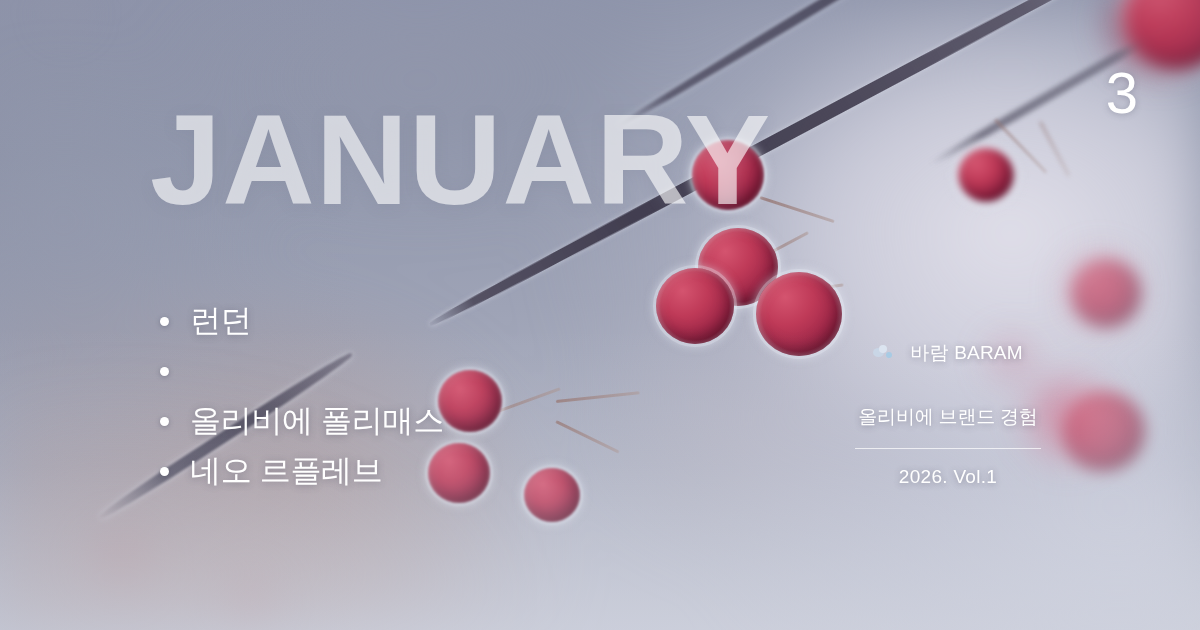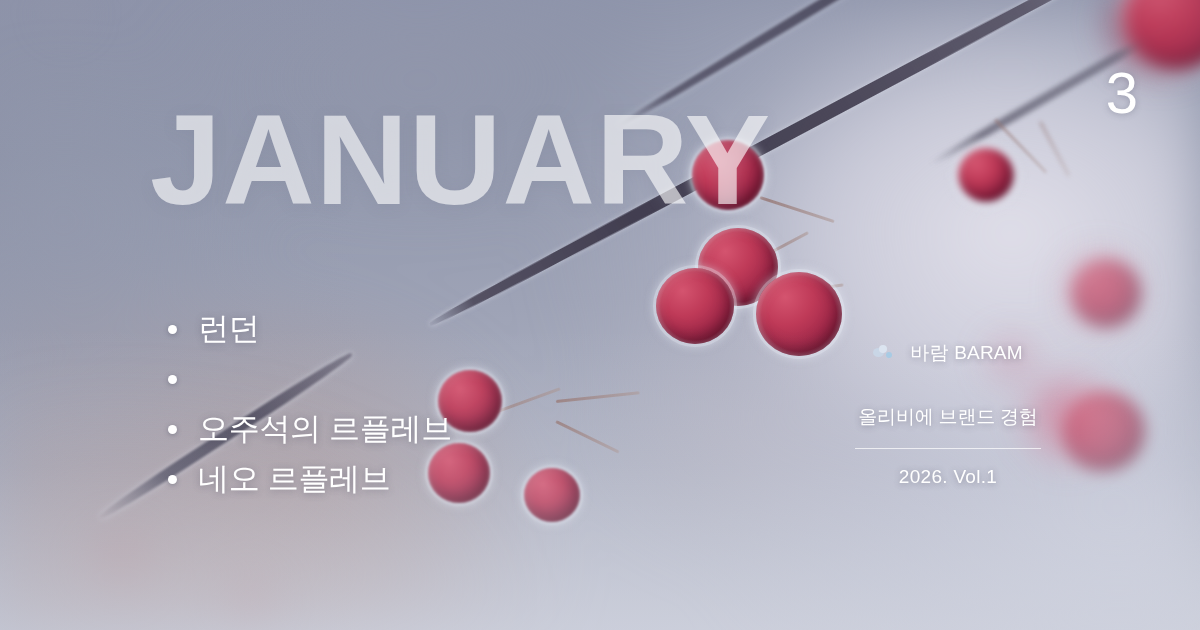--- a/index.html
+++ b/index.html
@@ -177,21 +177,21 @@
     line-height: 1;
     letter-spacing: 0;
     text-shadow: 0 1px 6px rgba(90,92,112,0.35);
   }
 
   #topics {
     position: absolute;
     left: 160px;
     top: 296px;
     list-style: none;
-    margin: 8px;
+    margin: 0;
     padding: 0;
   }
   #topics li {
     display: flex;
     align-items: center;
     height: 50px;
     color: #ffffff;
     font-size: 31px;
     font-weight: 400;
     letter-spacing: -0.3px;
@@ -309,21 +309,21 @@
   <ul id="topics">
     <li>
       <span class="bullet-dot"></span>
       <span>런던</span>
     </li>
     <li>
       <span class="bullet-dot"></span>
     </li>
     <li>
       <span class="bullet-dot"></span>
-      <span>오주석의 르플레브</span>
+      <span>올리비에 폴리매스</span>
     </li>
     <li>
       <span class="bullet-dot"></span>
       <span>네오 르플레브</span>
     </li>
   </ul>
 
   <div id="brand-block">
     <div id="brand-row">
       <span id="wind-icon">

